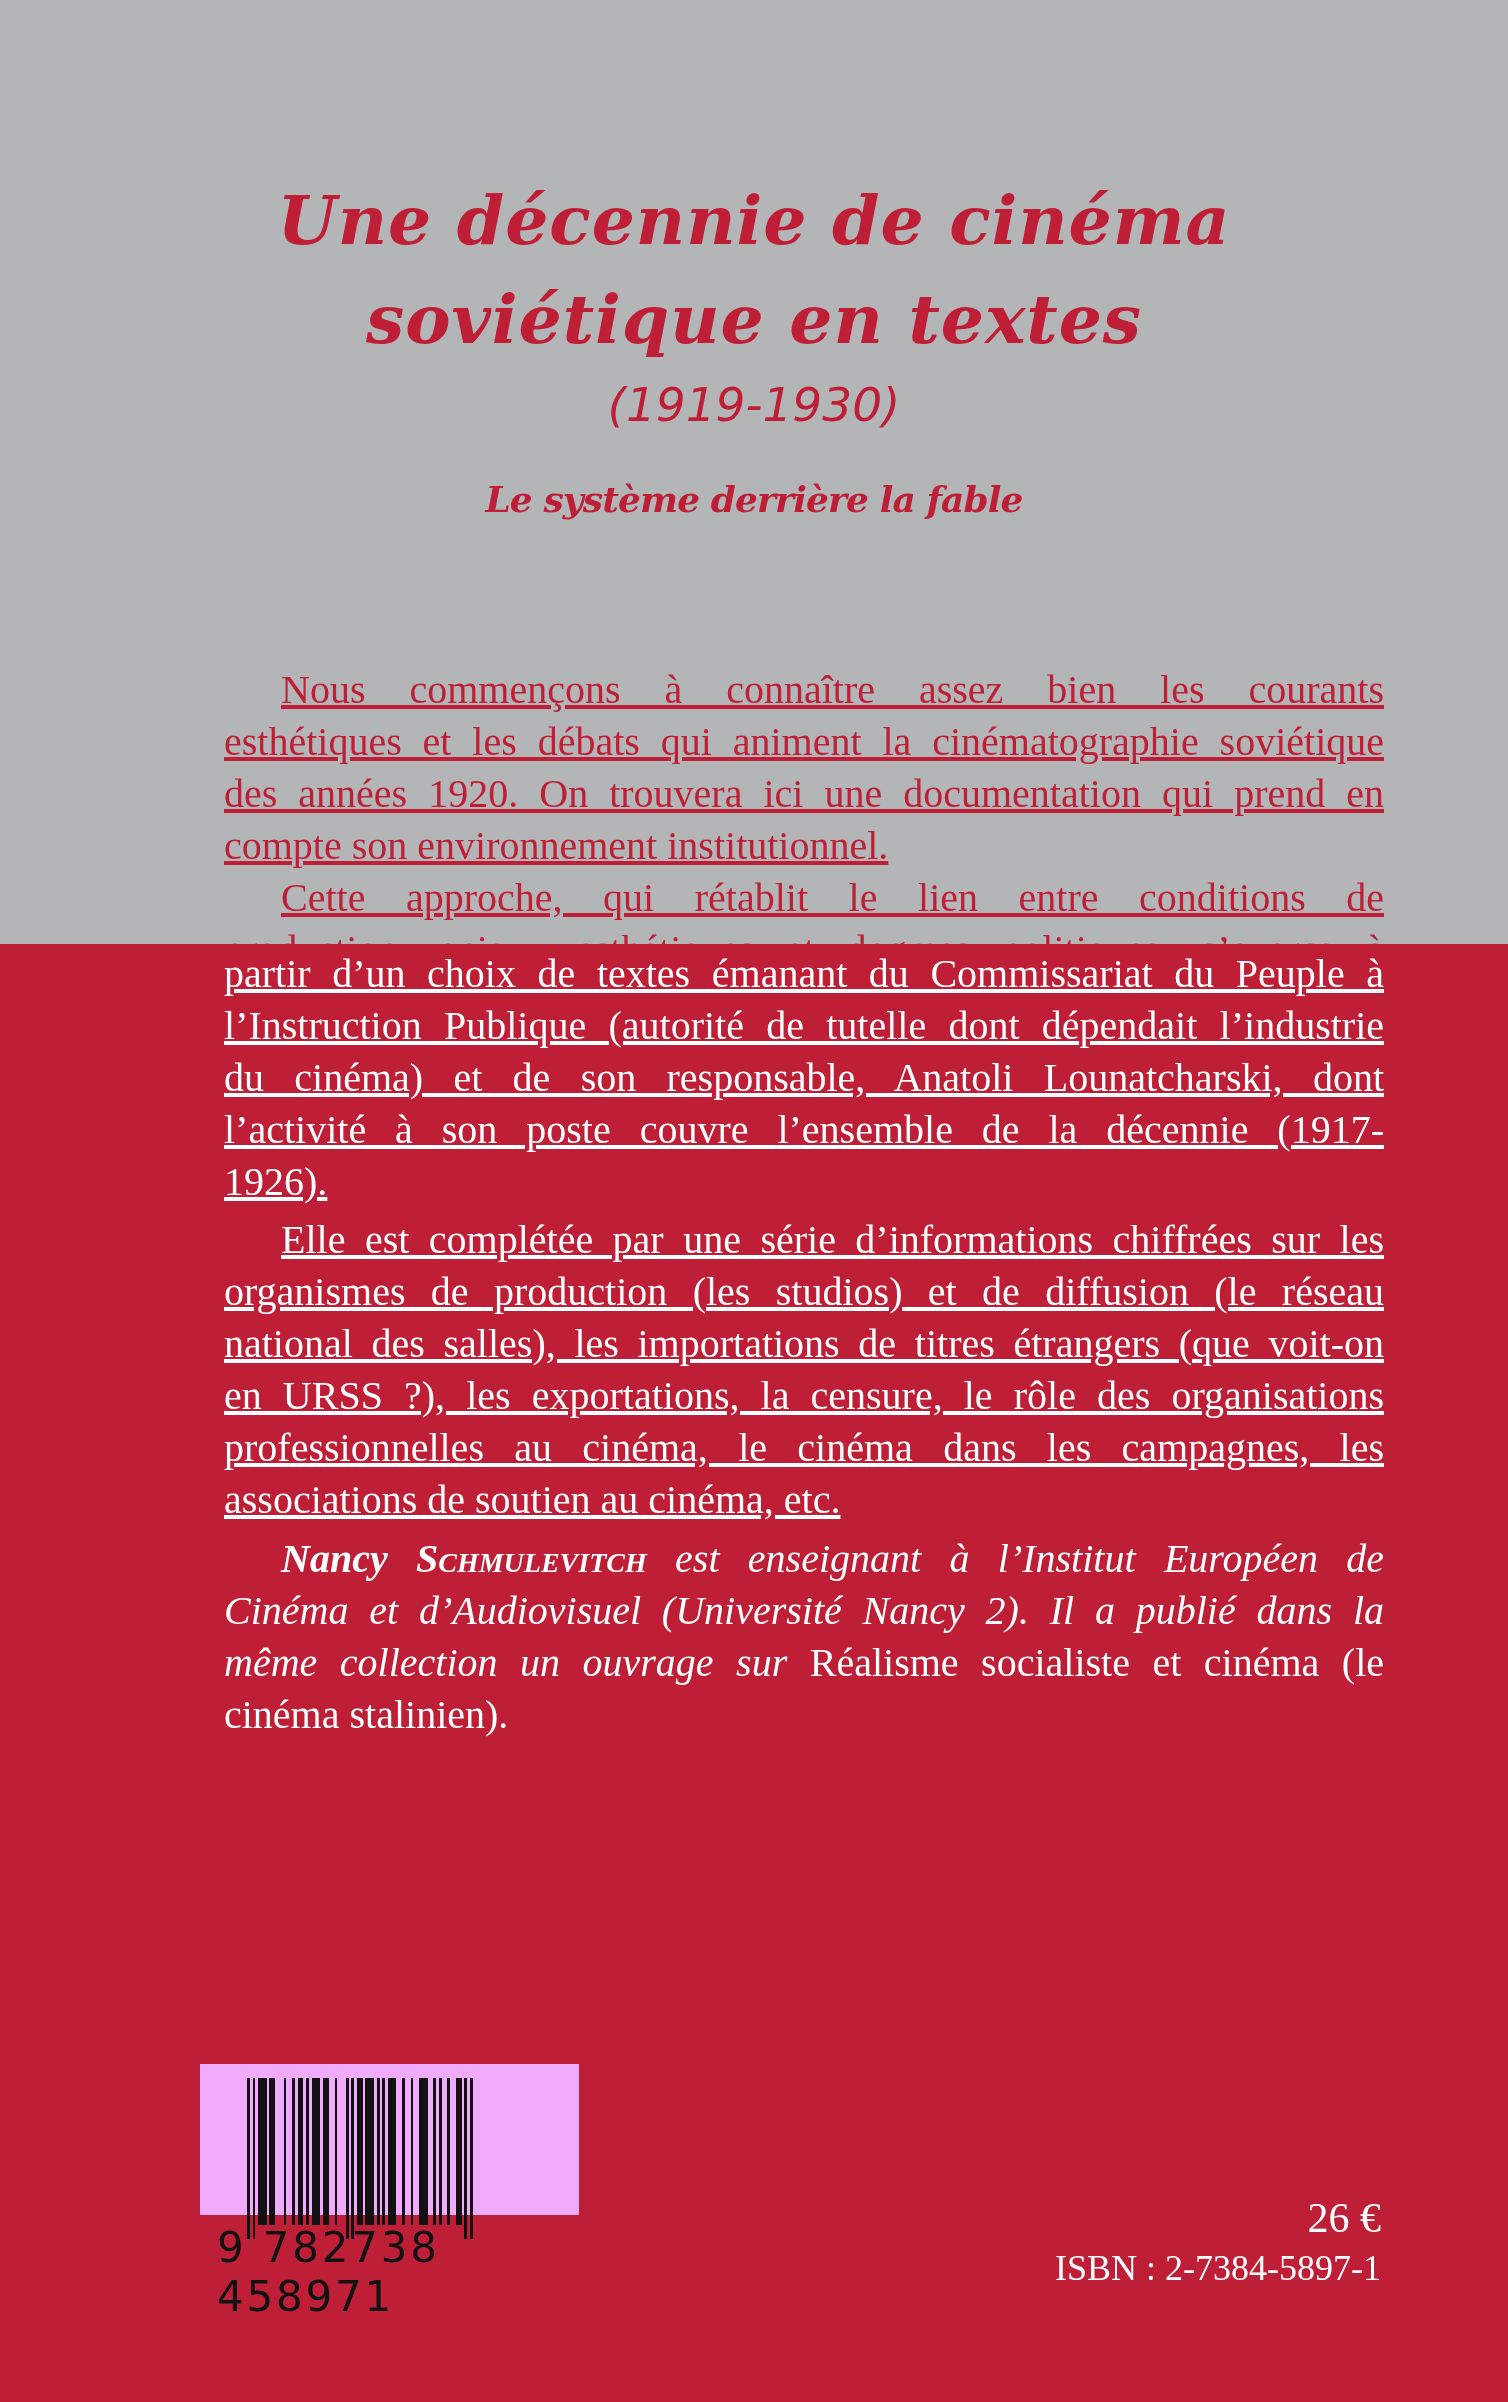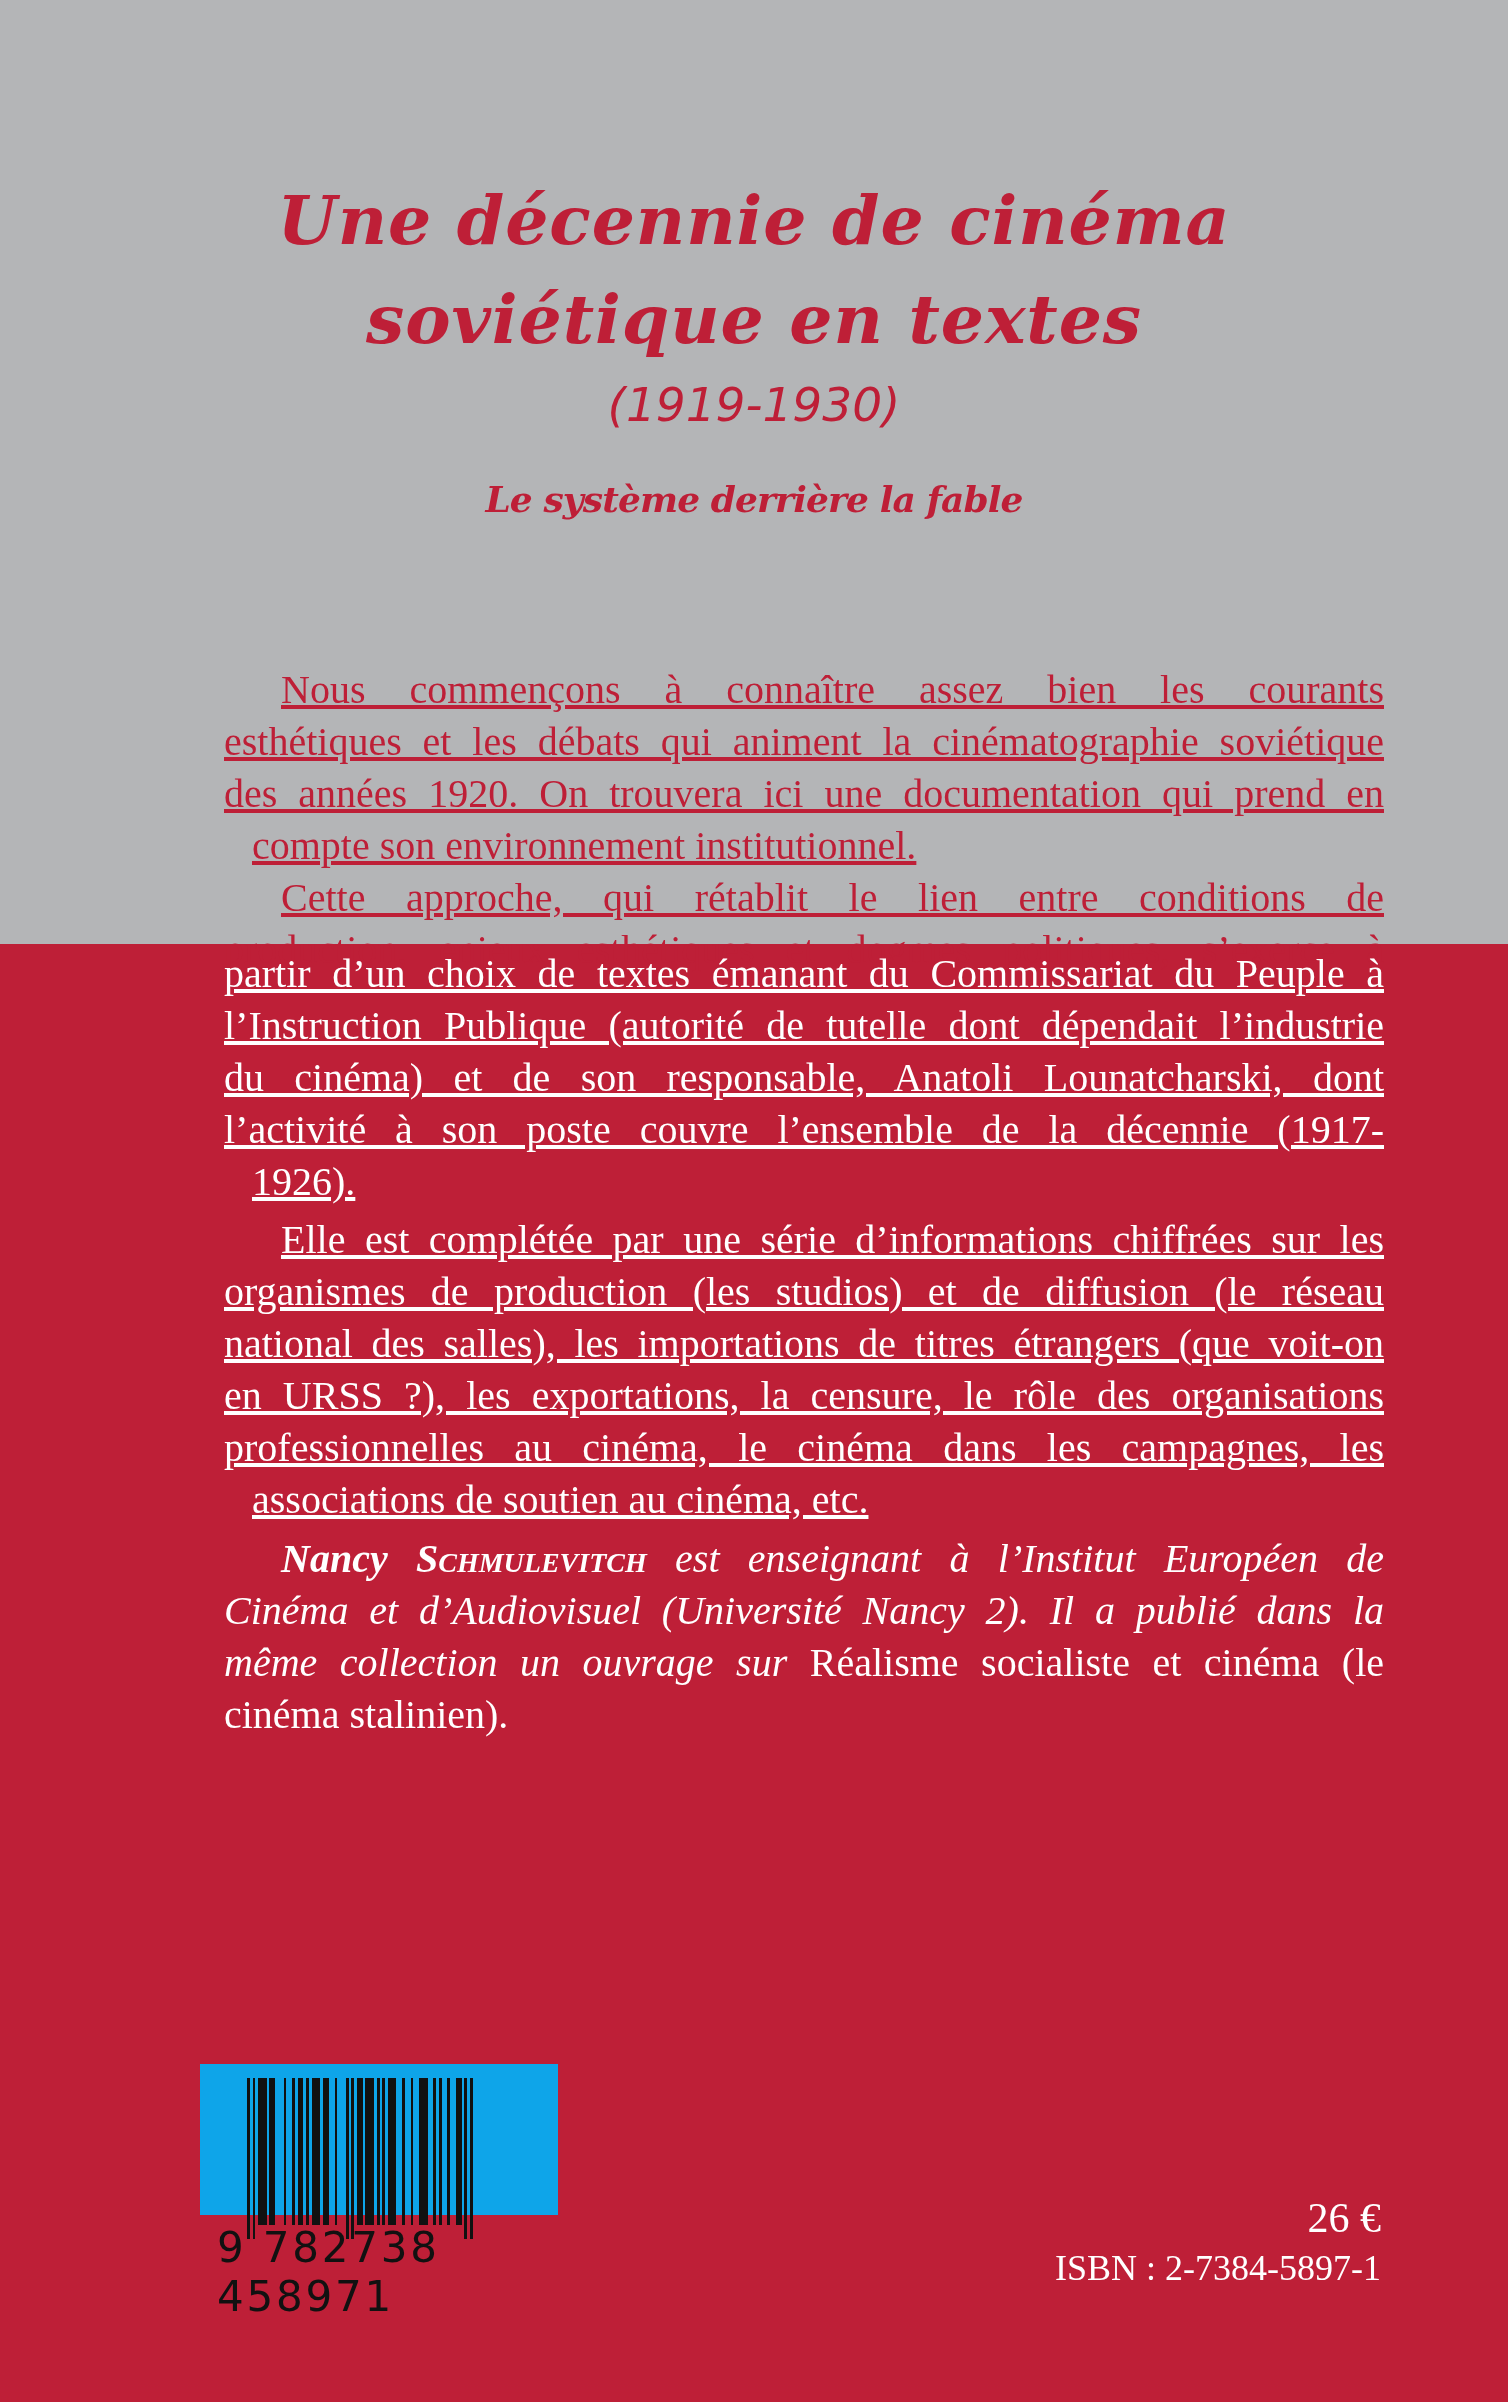--- a/index.html
+++ b/index.html
@@ -17,34 +17,34 @@
   .t2 { top: 279px; font-size: 68px; letter-spacing: 0.9px; }
   .t3 { top: 377px; font-size: 47px; font-weight: normal; font-family: "DejaVu Sans", sans-serif; font-style: italic; }
   .t4 { top: 478px; font-size: 36px; letter-spacing: -0.9px; }
   .body-text {
     position: absolute; left: 224px; width: 1160px;
     font-family: "Liberation Serif", serif; font-size: 40px; line-height: 52px;
     text-align: justify;
     text-decoration: underline;
   }
   .body-text .line { display: block; text-align: justify; text-align-last: justify; }
-  .body-text .line.last { text-align-last: left; margin-left: 28px; }
+  .body-text .line.last { text-align-last: left; }
   .red { color: #BE1F37; }
   .white { color: #ffffff; }
   .gray-block { top: 664px; }
   .red-block { top: 948px; }
   .bio { position: absolute; left: 224px; width: 1160px; top: 1533px; color: #fff;
     font-family: "Liberation Serif", serif; font-size: 40px; line-height: 52px; }
   .bio .line { display: block; text-align: justify; text-align-last: justify; }
   .bio .line.last { text-align-last: left; }
   .bio i { font-style: italic; }
   .bio b { font-style: italic; font-weight: bold; }
   .sc { font-variant: small-caps; }
   .barcode-box {
-    position: absolute; left: 200px; top: 2064px; width: 358px; height: 151px; background: #0ea5e9;
+    position: absolute; left: 200px; top: 2064px; width: 358px; height: 151px; background: #f0abfc; padding-left: 21px;
   }
   .bars { position: absolute; left: 47px; top: 14px; width: 284px; height: 161px; display: flex; align-items: flex-start; }
   .bars span { display: block; background: #111; height: 147px; }
   .bars span.g { height: 161px; }
   .barcode-digits {
     position: absolute; left: 17px; top: 159px; font-family: "DejaVu Sans", sans-serif;
     font-size: 42px; letter-spacing: 2.8px; color: #111;
   }
   .price { position: absolute; right: 127px; top: 2194px; color: #fff; font-size: 42px; font-family: "Liberation Serif", serif; }
   .isbn { position: absolute; right: 127px; top: 2247px; color: #fff; font-size: 36px; font-family: "Liberation Serif", serif; }

